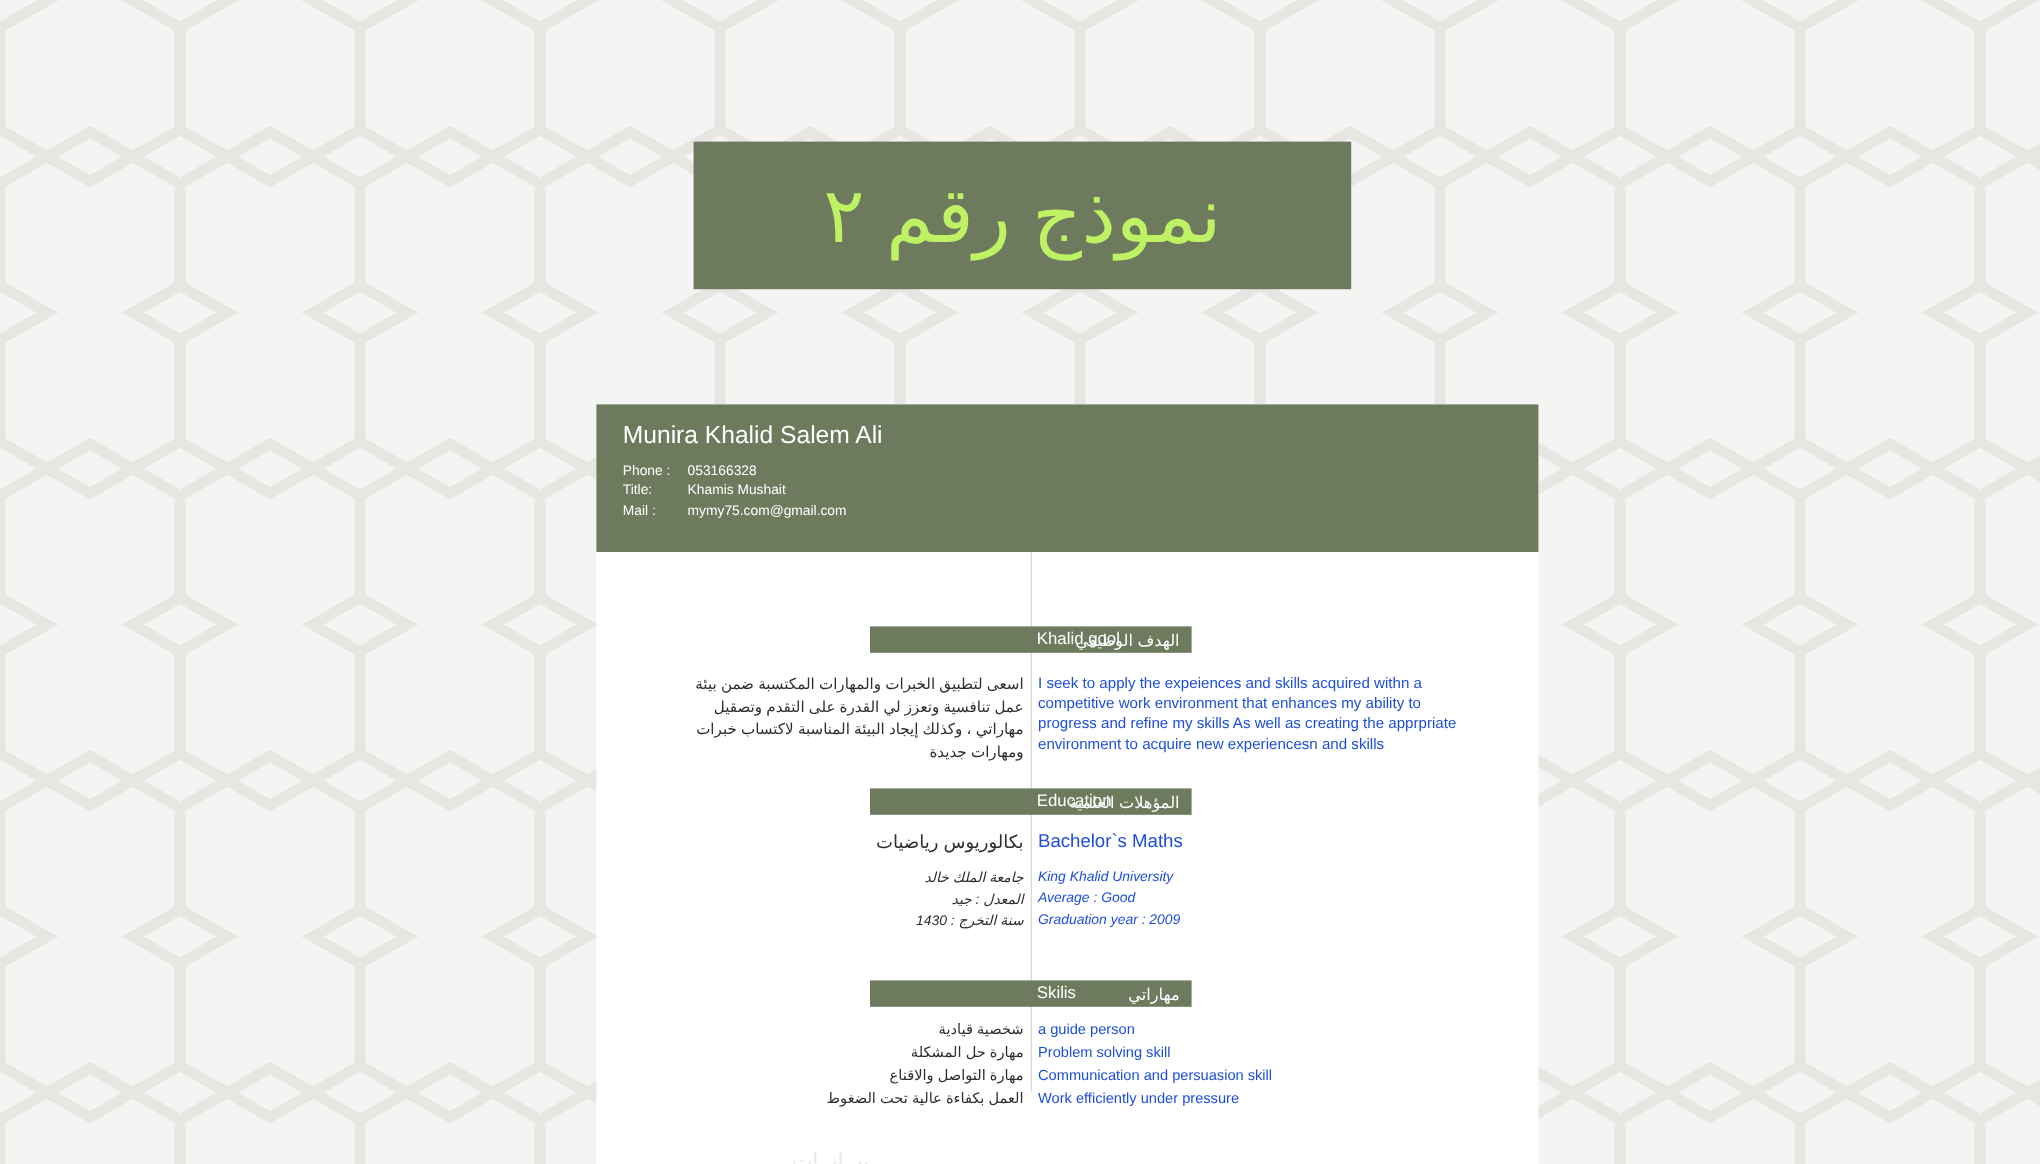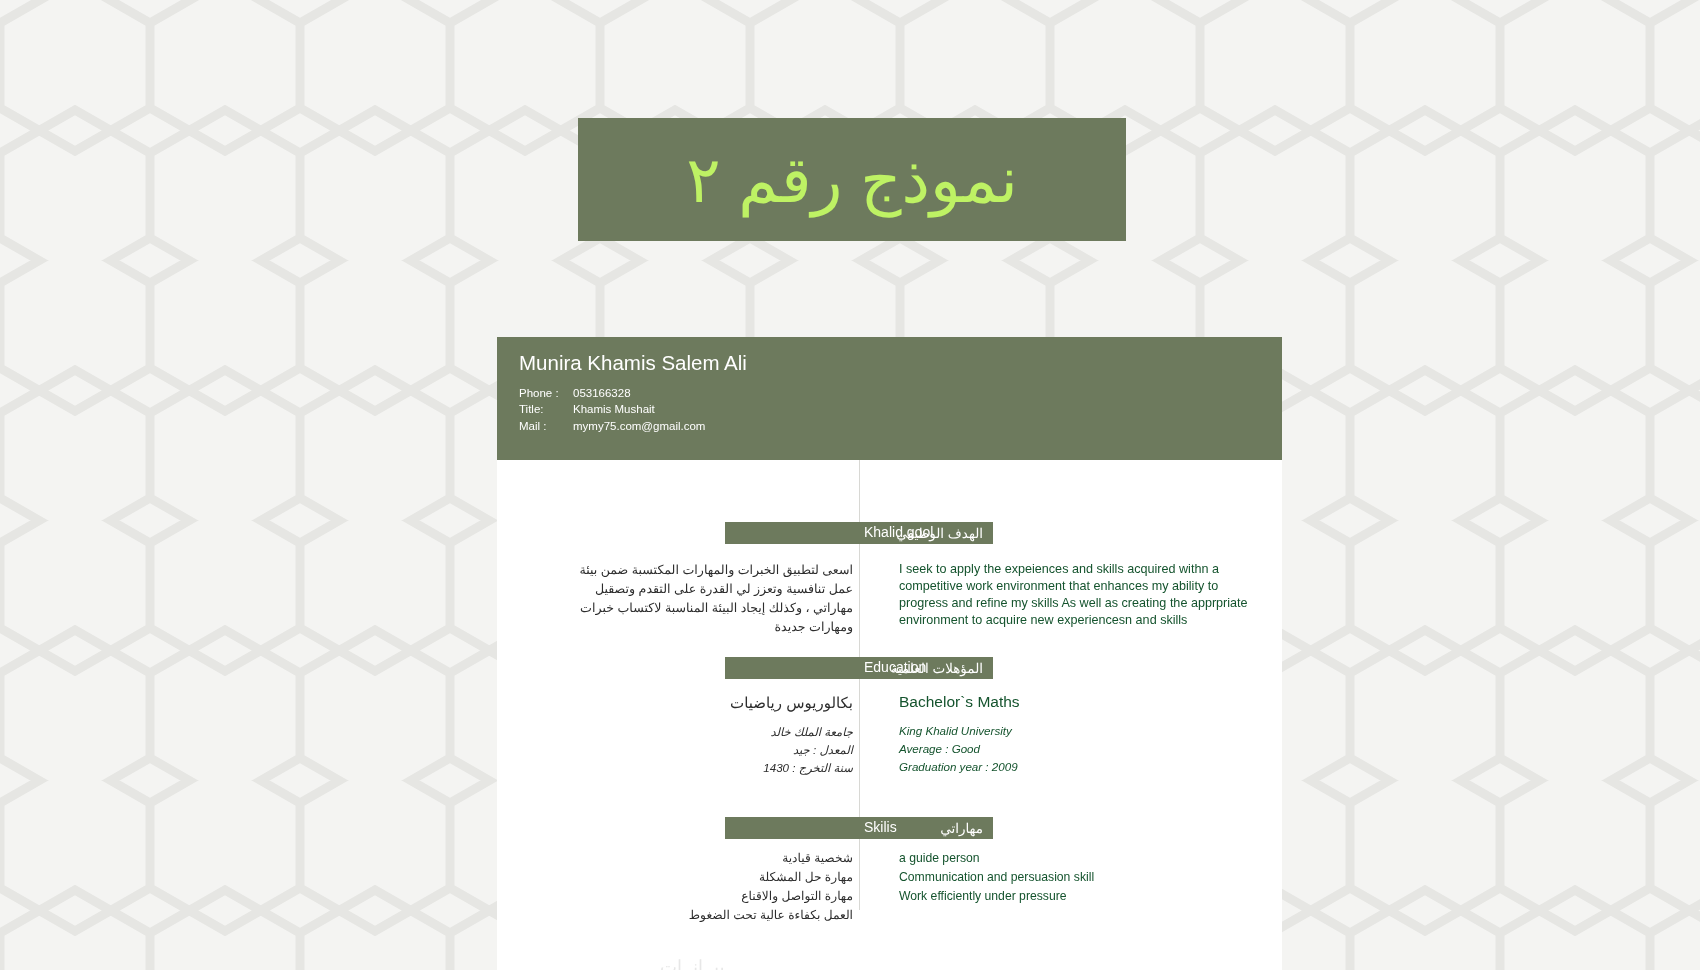--- a/index.html
+++ b/index.html
@@ -151,24 +151,23 @@
     top: 3px;
     font-size: 13.5px;
     direction: rtl;
     white-space: nowrap;
   }
 
   .col-en {
     position: absolute;
     left: 368px;
     width: 360px;
-    color: #14532d;
+    color: #1d4ed8;
     font-size: 12.6px;
     line-height: 1.35;
-    margin-left: 34px;
   }
   .ar-block {
     position: absolute;
     left: 228px;
     width: 128px;
     text-align: right;
     direction: rtl;
     color: #2d2d2d;
     font-size: 12.6px;
     line-height: 1.45;
@@ -233,21 +232,21 @@
 </svg>
 
 <div class="banner">
   <div class="banner-title">نموذج رقم ٢</div>
 </div>
 
 <div class="cv-sheet">
 
   <div class="cv-header">
     <div class="hdr-left">
-      <div class="hdr-name">Munira Khamis Salem Ali</div>
+      <div class="hdr-name">Munira Khalid Salem Ali</div>
 
       <div class="contact-row">
         <span class="contact-label">Phone :</span>
         <span class="contact-value">053166328</span>
       </div>
       <div class="contact-row">
         <span class="contact-label">Title:</span>
         <span class="contact-value">Khamis Mushait</span>
       </div>
       <div class="contact-row">
@@ -292,20 +291,21 @@
     </div>
 
     <div class="section" style="top:357px;">
       <div class="sec-bar">
         <span class="en">Skilis</span>
         <span class="ar">مهاراتي</span>
       </div>
 
       <div class="col-en" style="top:32px;">
         <div class="skill-line">a guide person</div>
+        <div class="skill-line">Problem solving skill</div>
         <div class="skill-line">Communication and persuasion skill</div>
         <div class="skill-line">Work efficiently under pressure</div>
       </div>
 
       <div class="ar-block-wide" style="top:32px;">
         <div class="skill-line">شخصية قيادية</div>
         <div class="skill-line">مهارة حل المشكلة</div>
         <div class="skill-line">مهارة التواصل والاقناع</div>
         <div class="skill-line">العمل بكفاءة عالية تحت الضغوط</div>
       </div>

